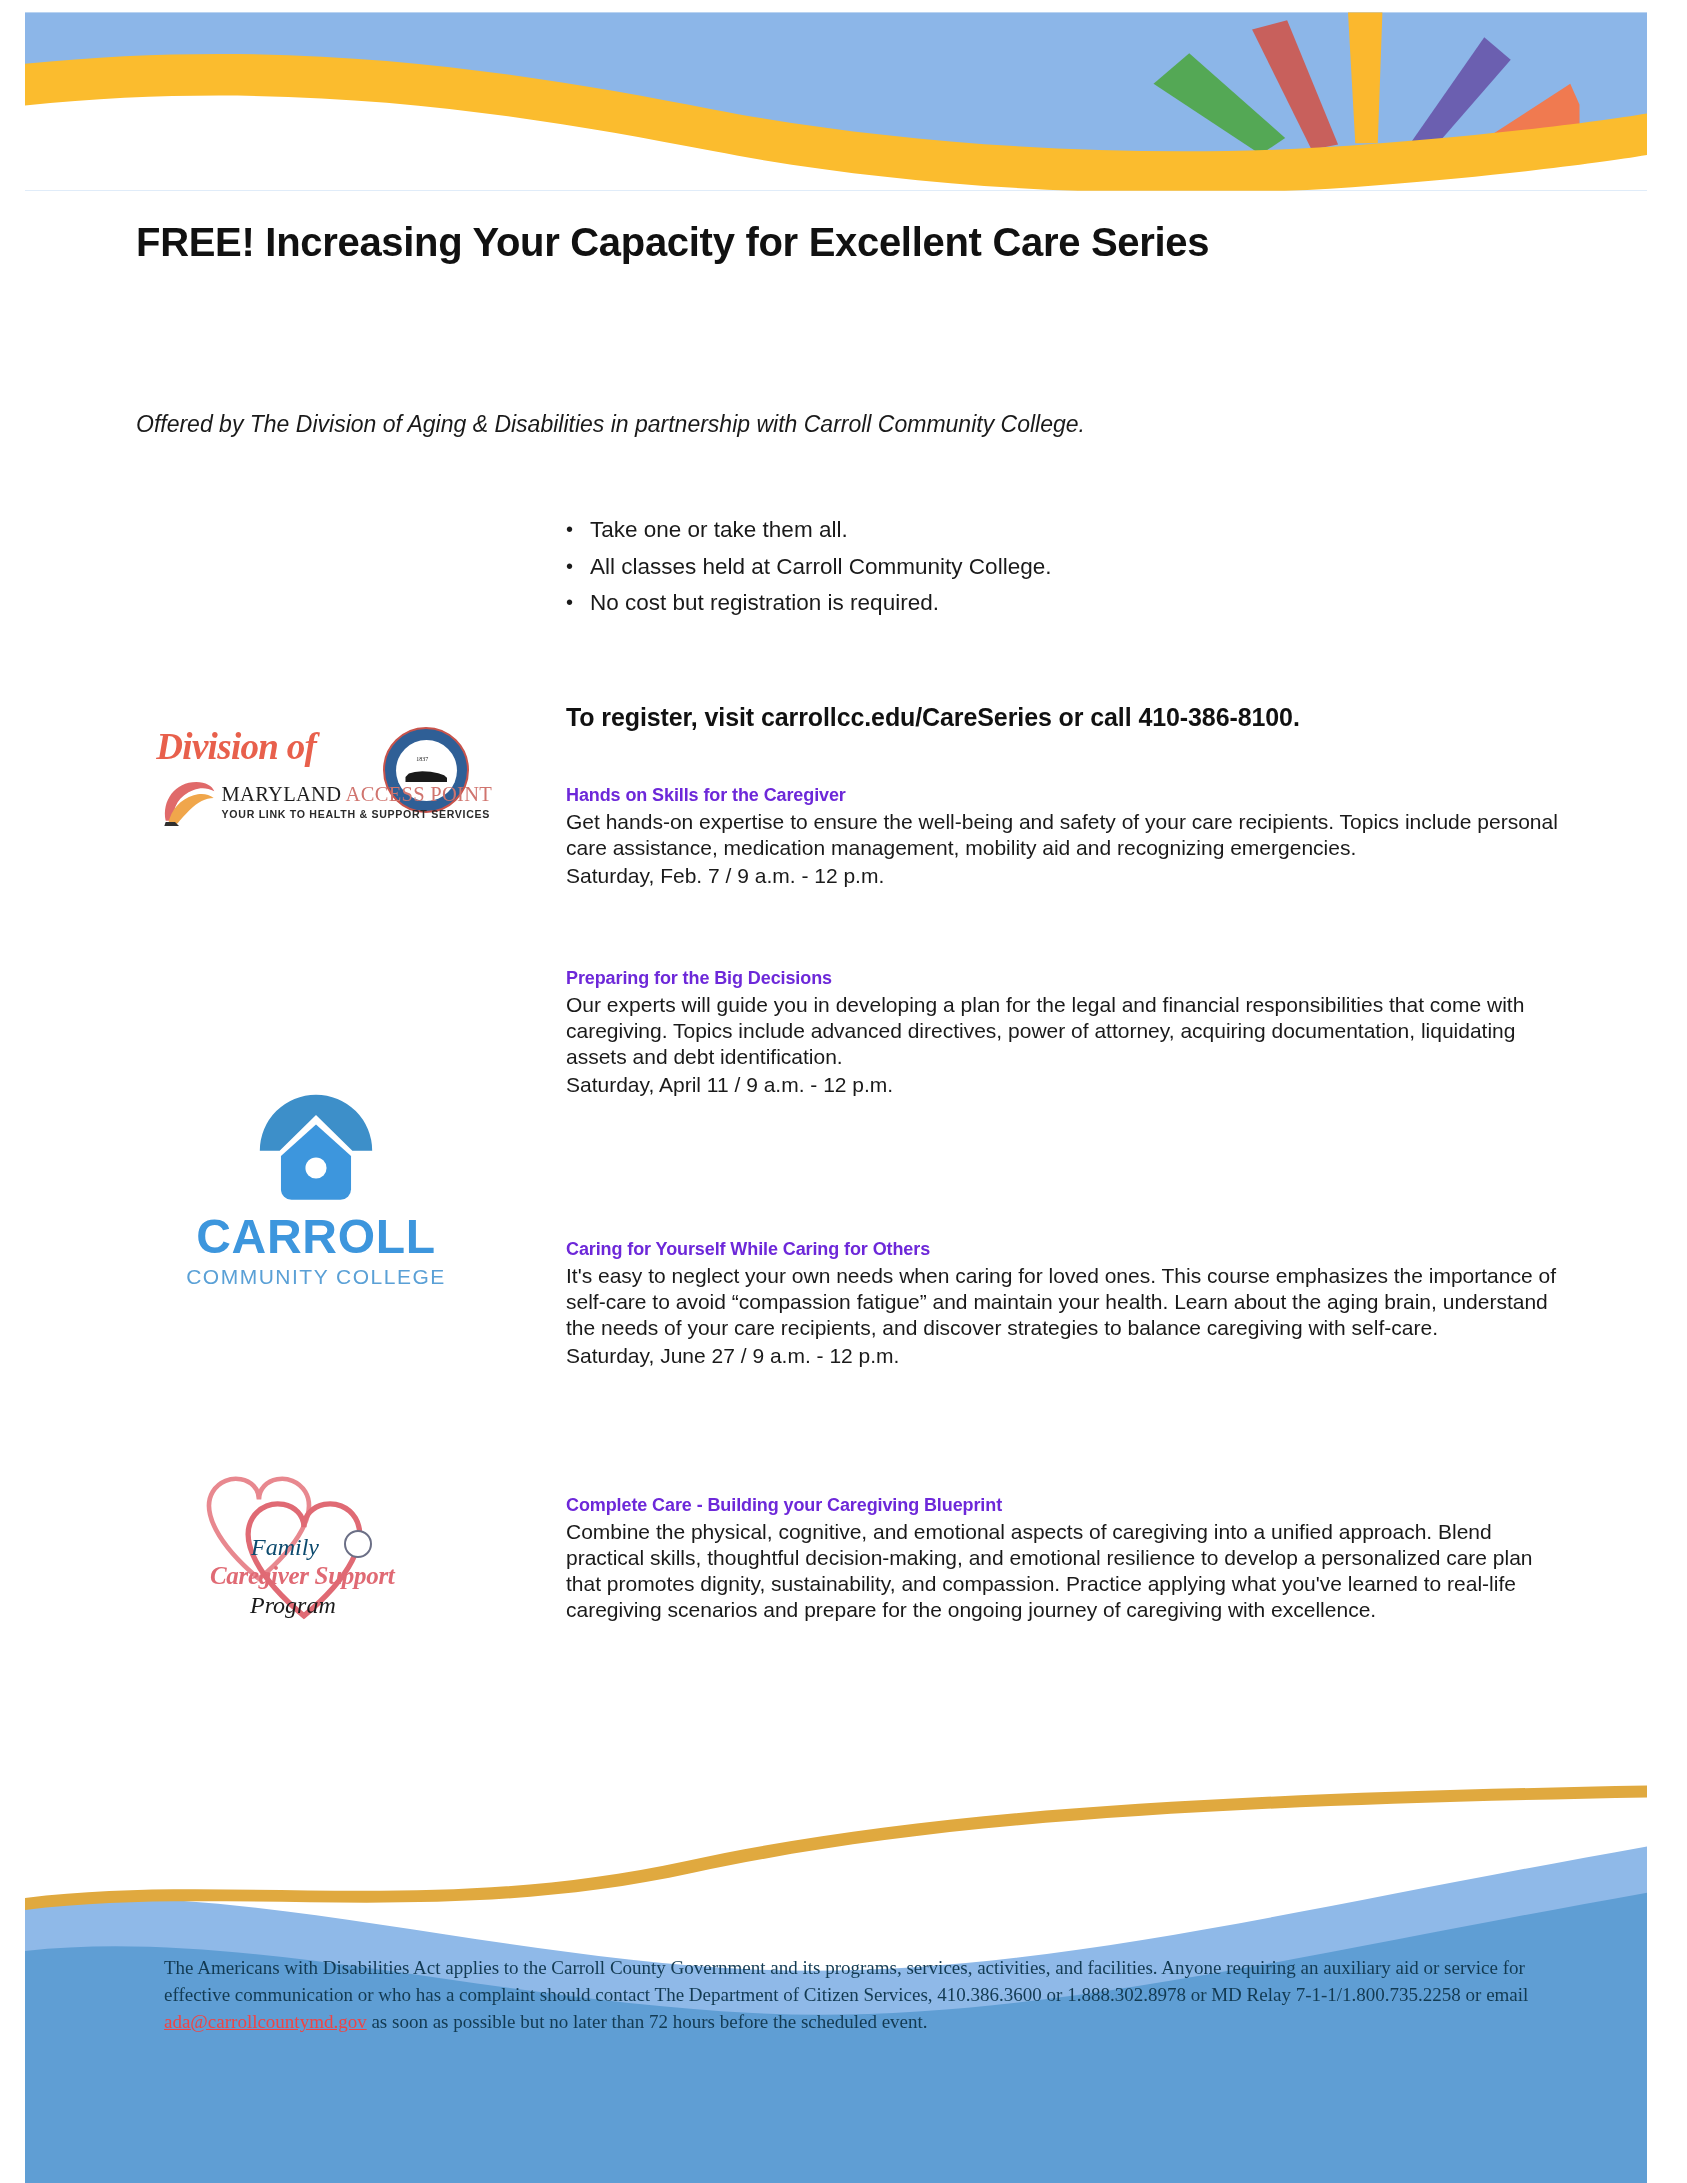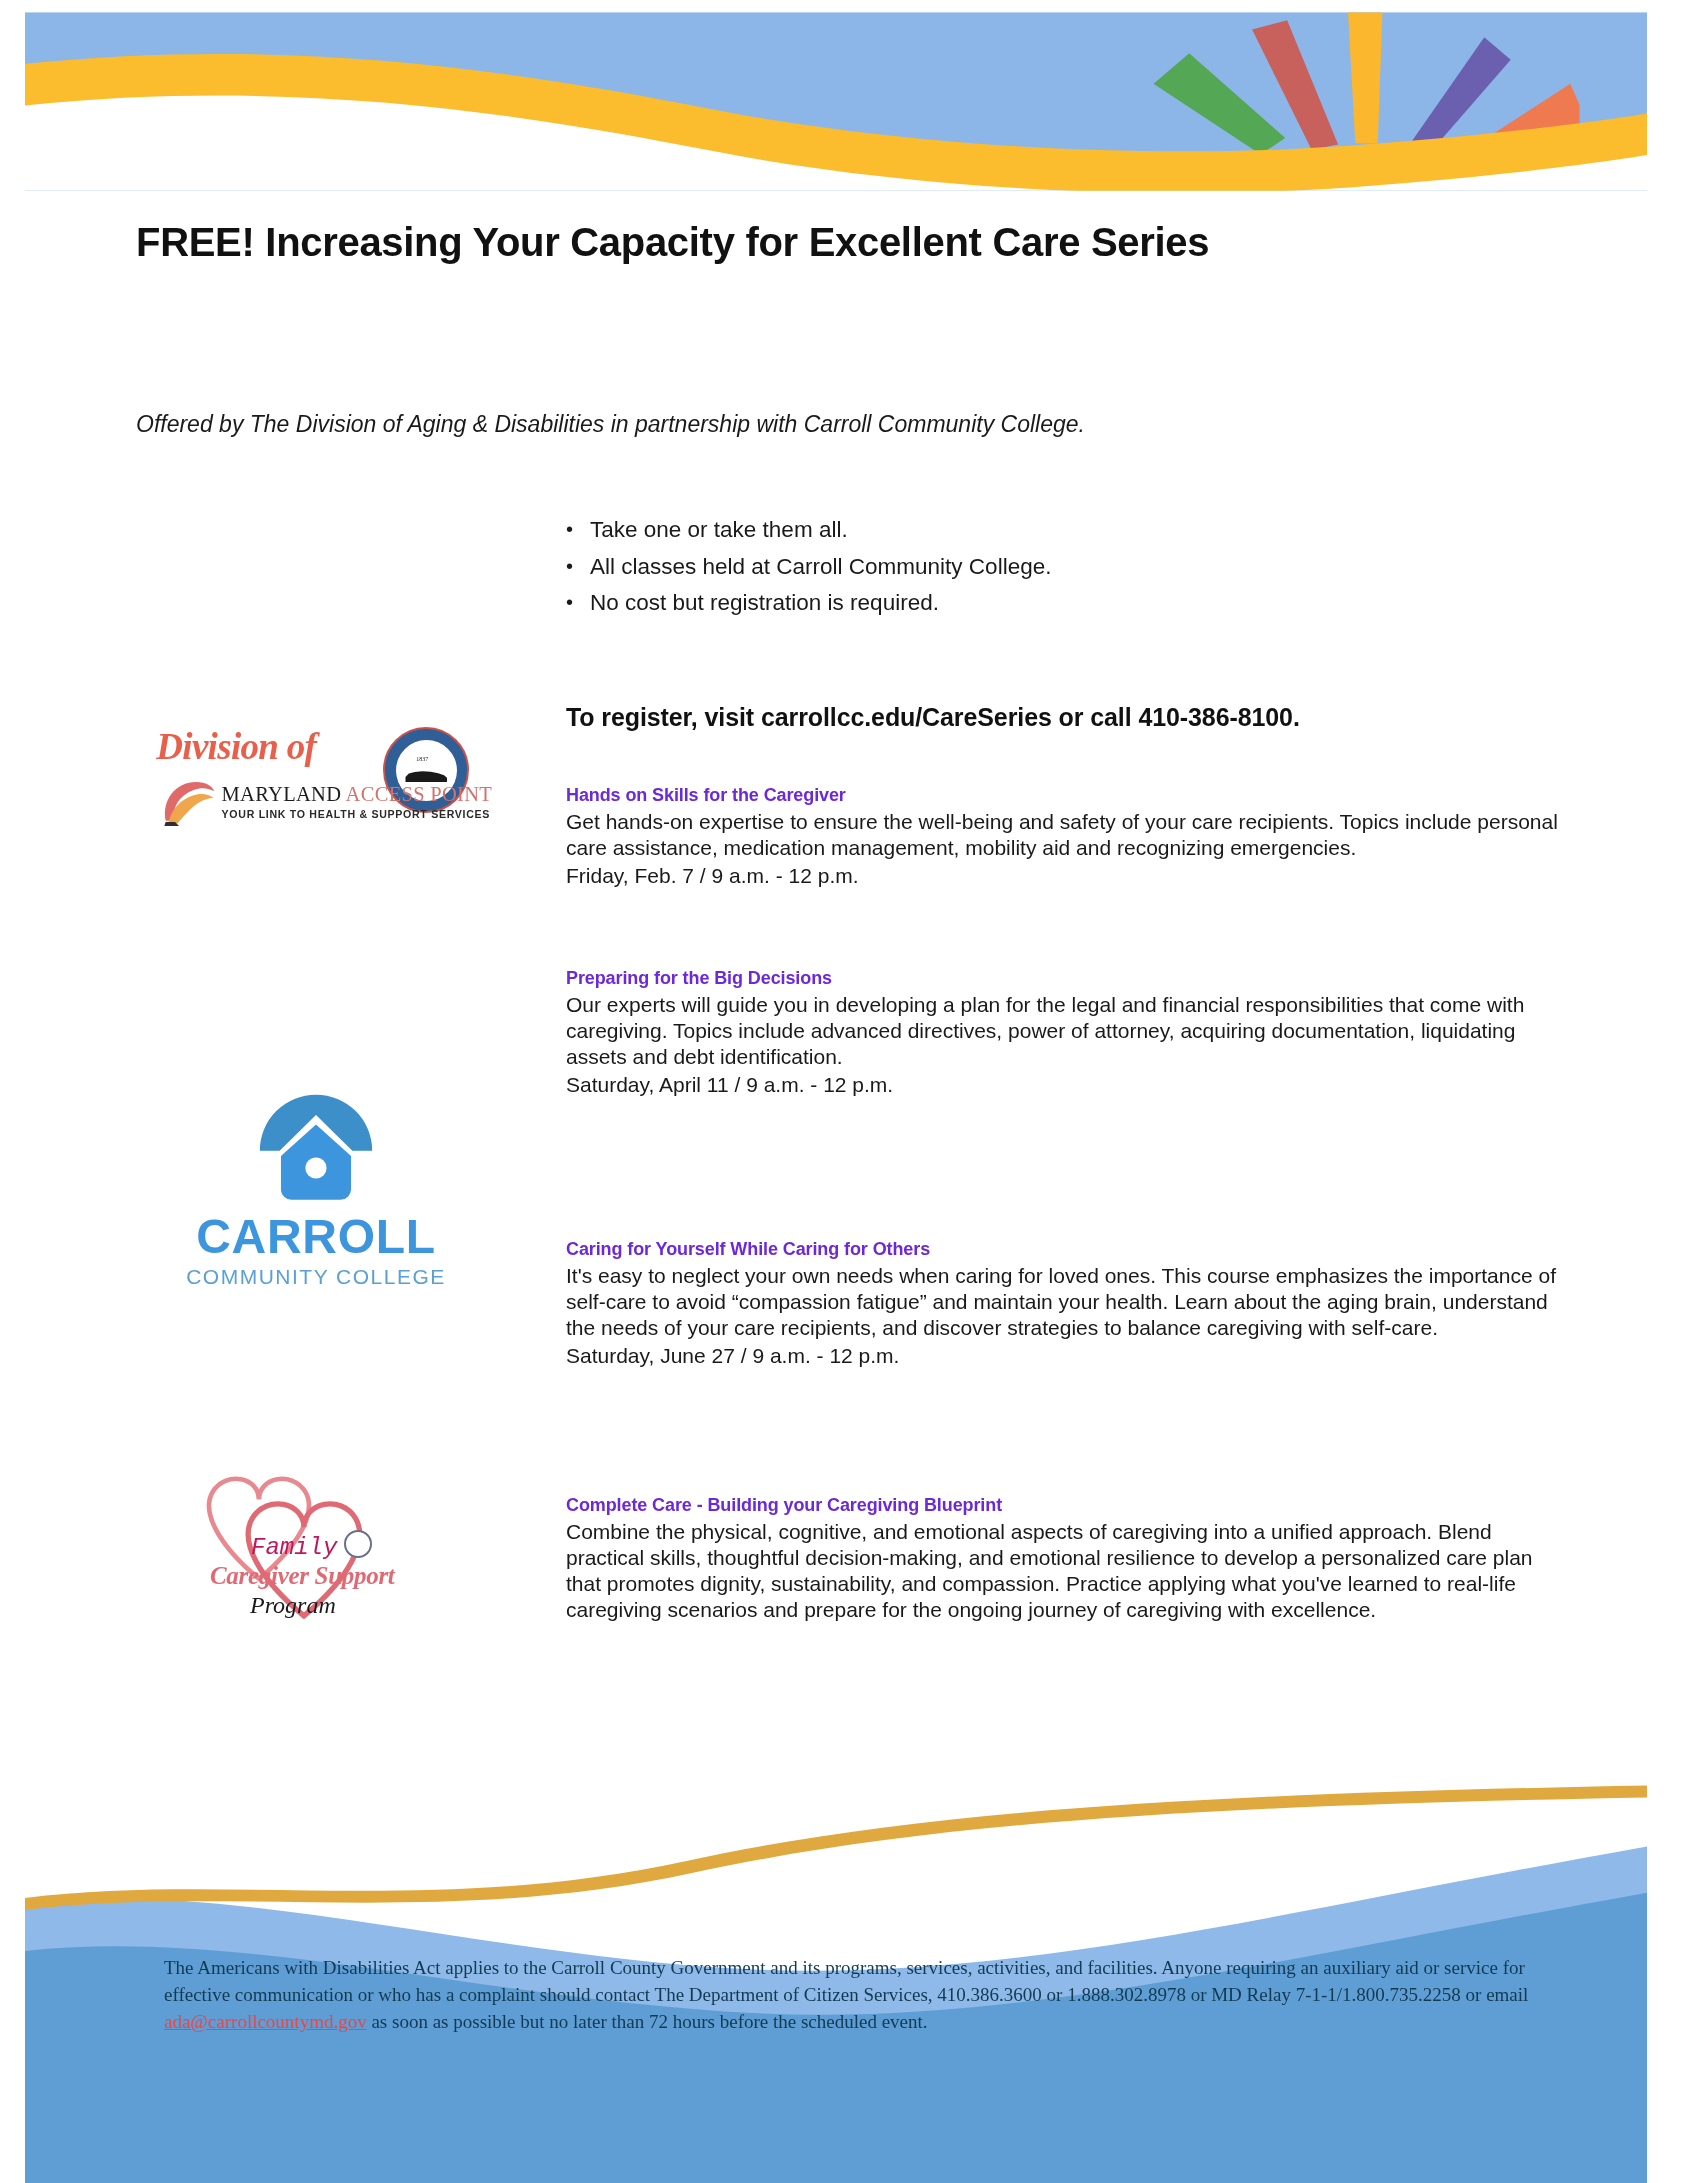--- a/index.html
+++ b/index.html
@@ -285,24 +285,24 @@
   #logo-fcs { left: 185px; top: 1465px; width: 232px; }
   .fcs-wrap { position: relative; width: 218px; height: 159px; }
   .fcs-text {
     position: absolute;
     left: 0; top: 0; width: 218px; height: 159px;
   }
   .fcs-family {
     position: absolute;
     left: 66px;
     top: 69px;
-    font-family: Liberation Mono, monospace;
+    font-family: Liberation Serif, serif;
     font-style: italic;
     font-size: 24px;
-    color: #be185d;
+    color: #0c4a6e;
   }
   .fcs-caregiver {
     position: absolute;
     left: 25px;
     top: 97px;
     font-family: "Liberation Serif", serif;
     font-style: italic;
     font-weight: bold;
     font-size: 25px;
     color: #e06a74;
@@ -403,21 +403,21 @@
         <span class="bullet-dot">•</span>
         <span class="bullet-text">No cost but registration is required.</span>
       </div>
     </div>
 
     <div class="register">To register, visit carrollcc.edu/CareSeries or call 410-386-8100.</div>
 
     <div class="course" id="course-0">
       <div class="course-title">Hands on Skills for the Caregiver</div>
       <div class="course-desc">Get hands-on expertise to ensure the well-being and safety of your care recipients. Topics include personal care assistance, medication management, mobility aid and recognizing emergencies.</div>
-      <div class="course-date">Friday, Feb. 7 / 9 a.m. - 12 p.m.</div>
+      <div class="course-date">Saturday, Feb. 7 / 9 a.m. - 12 p.m.</div>
     </div>
 
     <div class="course" id="course-1">
       <div class="course-title">Preparing for the Big Decisions</div>
       <div class="course-desc">Our experts will guide you in developing a plan for the legal and financial responsibilities that come with caregiving. Topics include advanced directives, power of attorney, acquiring documentation, liquidating assets and debt identification.</div>
       <div class="course-date">Saturday, April 11 / 9 a.m. - 12 p.m.</div>
     </div>
 
     <div class="course" id="course-2">
       <div class="course-title">Caring for Yourself While Caring for Others</div>

